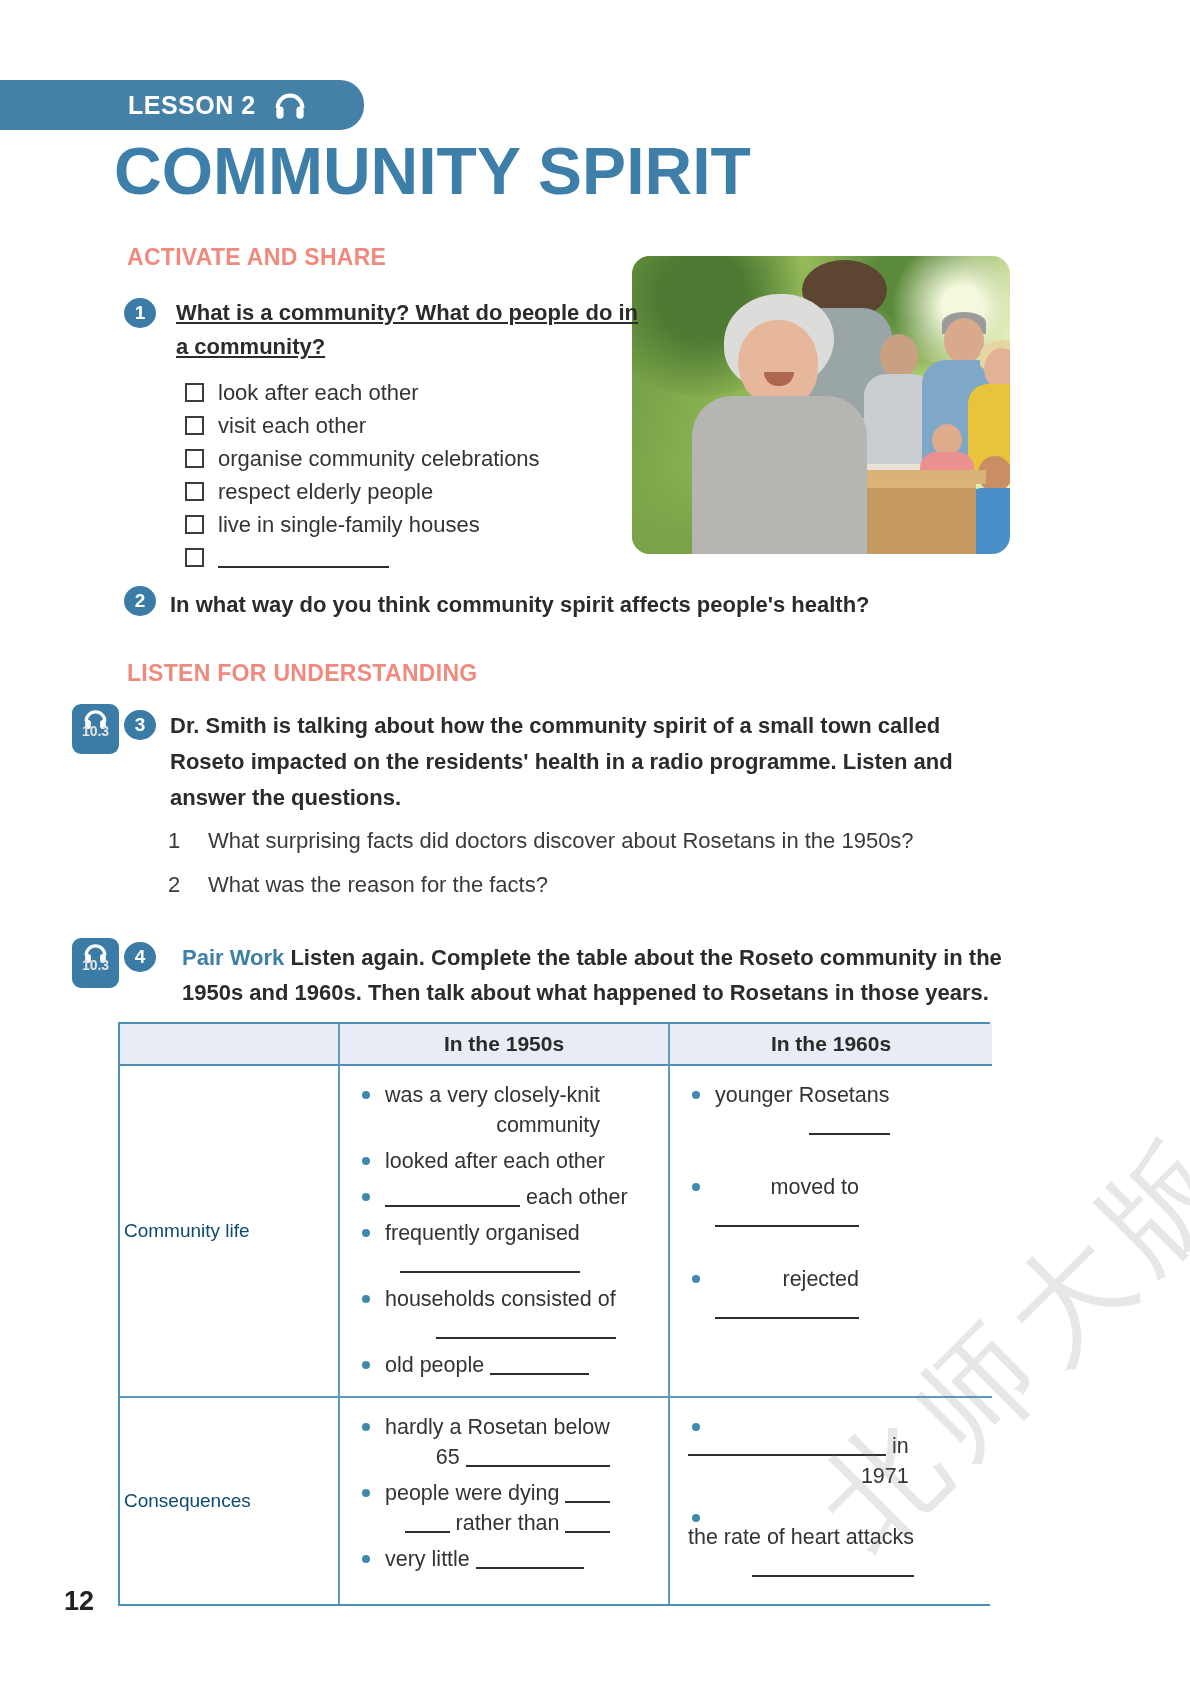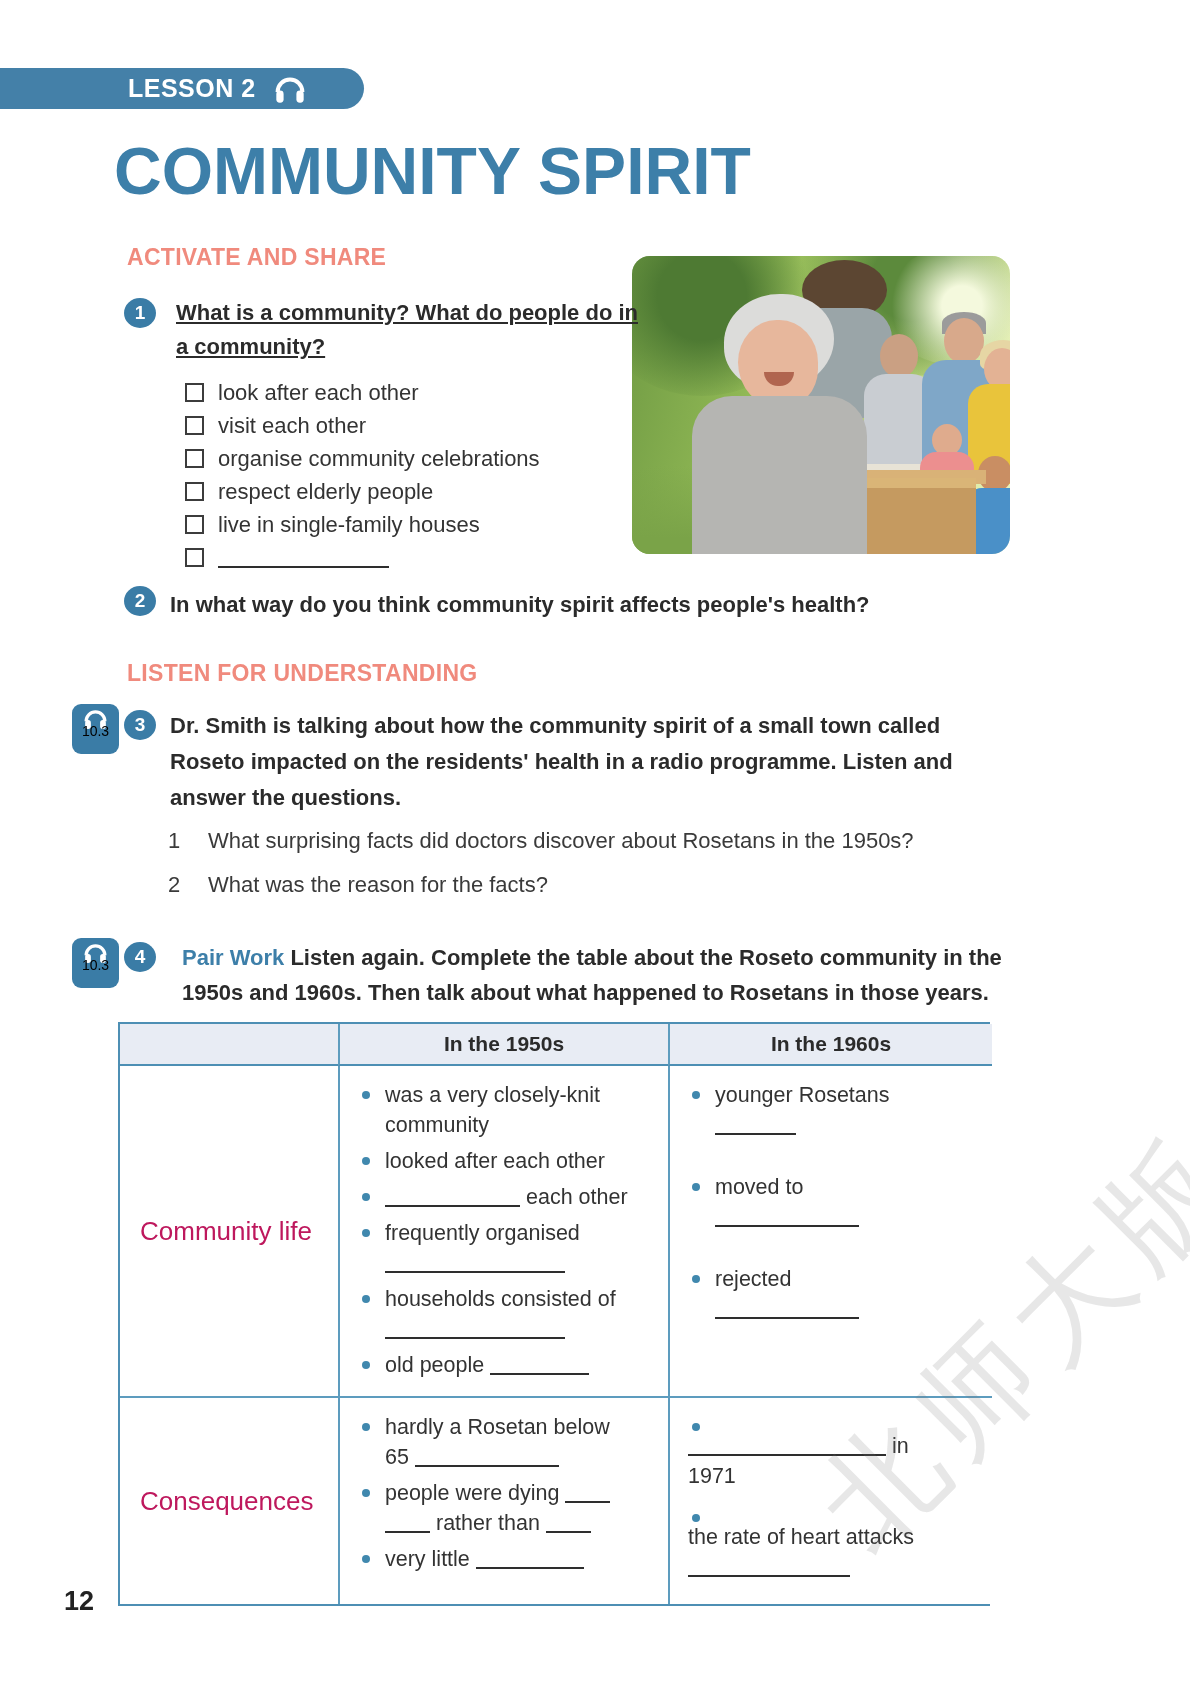--- a/index.html
+++ b/index.html
@@ -1,21 +1,21 @@
 <!DOCTYPE html>
 <html><head>
 <meta charset="utf-8">
 <style>
   * { margin:0; padding:0; box-sizing:border-box; }
   html,body { background:#ffffff; }
   body { font-family:"Liberation Sans", sans-serif; color:#2e2e2e; }
   .page { position:relative; width:1190px; height:1684px; background:#ffffff; overflow:hidden; }
 
   
-  .lesson-banner { position:absolute; left:0; top:68px; width:364px; height:41px;
+  .lesson-banner { position:absolute; left:0; top:80px; width:364px; height:50px;
     background:#4480a8; border-radius:0 24px 24px 0; display:flex; align-items:center; }
   .lesson-banner .lb-label { color:#ffffff; font-weight:bold; font-size:25px; letter-spacing:0.5px; margin-left:128px; }
   .lesson-banner svg { margin-left:16px; }
 
   
   .page-title { position:absolute; left:114px; top:133px; font-size:66px; font-weight:bold;
     color:#3d7fa9; letter-spacing:0px; }
 
   
   .section-heading { position:absolute; font-size:23px; font-weight:bold; color:#f08a7d; letter-spacing:0.3px; }
@@ -31,38 +31,38 @@
 
   
   .cb-list { position:absolute; left:185px; top:380px; list-style:none; }
   .cb-list li { display:flex; align-items:flex-start; height:33px; font-size:22px; color:#333; }
   .cb-box { width:19px; height:19px; border:2px solid #3c3c3c; margin:3px 14px 0 0; flex:none; background:#fff; }
 
   
   .audio-badge { position:absolute; width:47px; height:50px; background:#3a7ca6; border-radius:9px;
     display:flex; flex-direction:column; align-items:center; }
   .audio-badge svg { margin-top:4px; }
-  .audio-badge .ab-num { color:#000000; font-size:14px; font-weight:normal; margin-top:-7px; }
+  .audio-badge .ab-num { color:#e5e5e5; font-size:14px; font-weight:bold; margin-top:-7px; }
 
   
   .subq { position:absolute; left:168px; font-size:22px; color:#3a3a3a; }
   .subq .sq-num { display:inline-block; width:40px; }
 
   .pairwork { color:#3d7fa9; }
 
   
   .blank { display:inline-block; border-bottom:2px solid #2e2e2e; height:4px; vertical-align:-3px; }
 
   
   .roseto-table { position:absolute; left:118px; top:1022px; width:872px;
     display:grid; grid-template-columns:218px 330px 324px; border:2px solid #4d8fb4; }
-  .rt-cell { background:#fff; }
+  .rt-cell { background:#fff;text-align:right; }
   .rt-head { background:#e8ecf4; min-height:42px; display:flex; align-items:center; justify-content:center;
     font-size:21px; font-weight:bold; color:#2b2b2b; border-bottom:2px solid #4d8fb4; }
-  .rt-label { display:flex; align-items:center; padding-left:20px; font-size:26px; color:#be185d; }
+  .rt-label { display:flex; align-items:center; padding-left:4px; font-size:19px; color:#0c4a6e; }
   .rt-body { padding:14px 10px 10px 18px; font-size:21.5px; color:#333; line-height:30px; }
   .col2 { border-left:2px solid #5d9cbe; }
   .col3 { border-left:2px solid #5d9cbe; }
   .rrow2 { border-top:2px solid #5d9cbe; }
   .r1 { min-height:312px; }
   .r2 { min-height:169px; }
   .cell-item { display:flex; align-items:flex-start; margin-bottom:6px; }
   .cell-dot { width:8px; height:8px; border-radius:50%; background:#4088ae; flex:none; margin:11px 15px 0 4px; }
   .row0.col3 .cell-item { margin-bottom:32px; }
   .row1.col3 .cell-item { margin-bottom:12px;flex-direction:column; }

